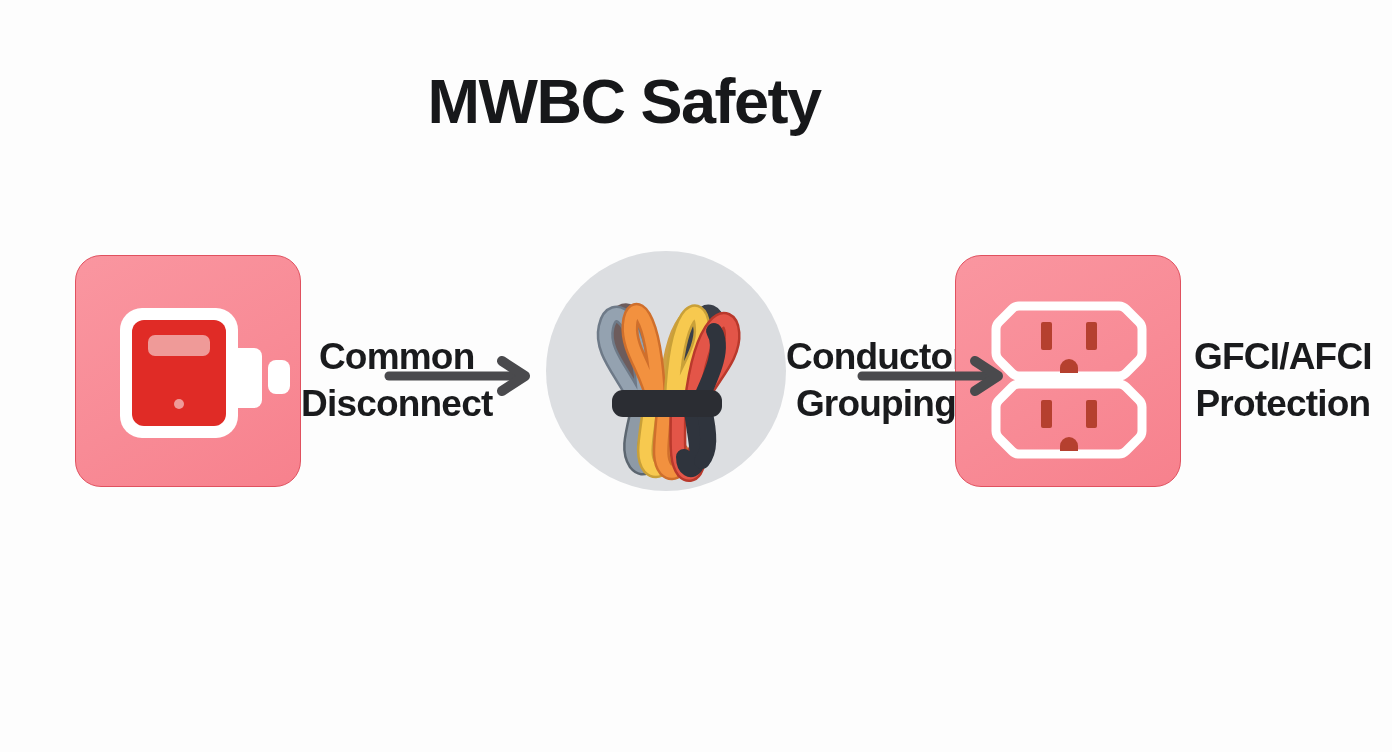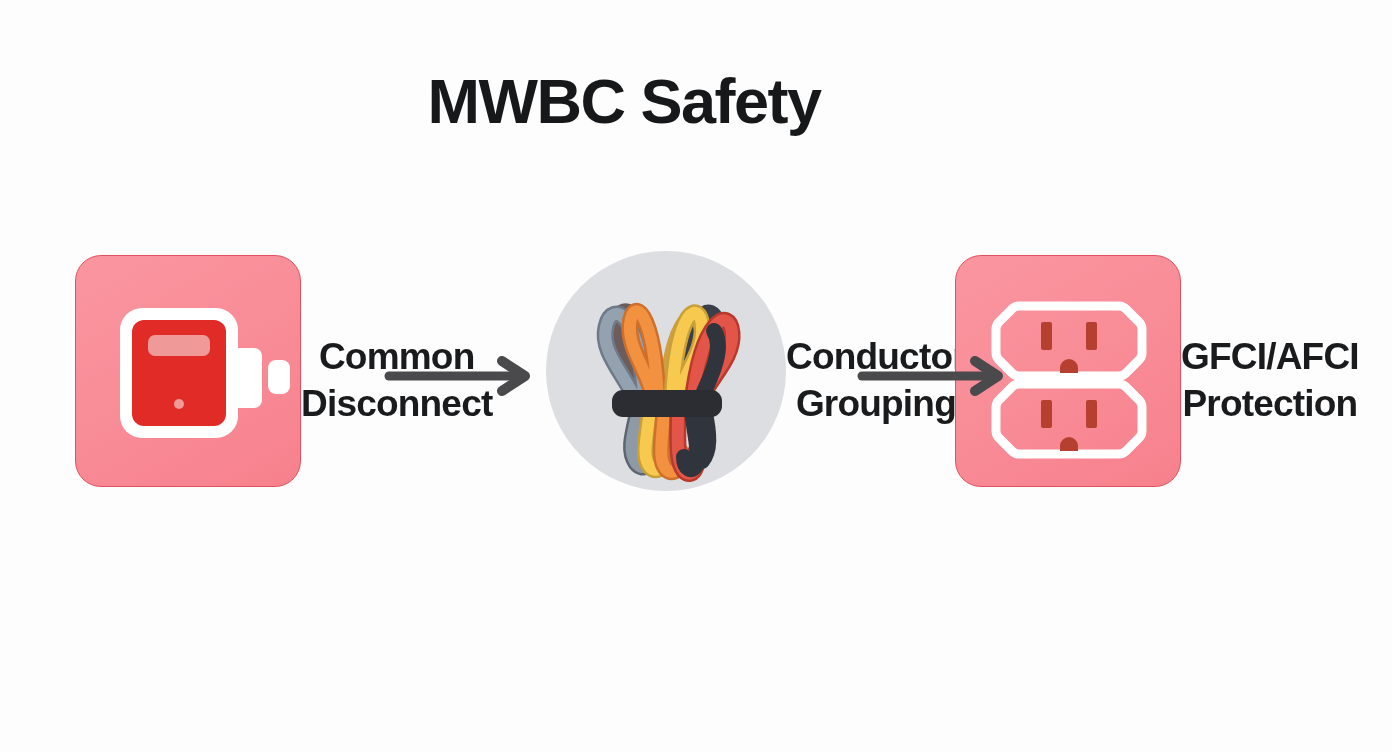--- a/index.html
+++ b/index.html
@@ -50,21 +50,21 @@
   .step {
     position: absolute;
     top: 0;
     width: 300px;
     display: flex;
     flex-direction: row;
     align-items: center;
   }
   .step-1 { left: 75px; }
   .step-2 { left: 546px; }
-  .step-3 { left: 955px; }
+  .step-3 { left: 955px; gap: 13px; }
 
   .icon-wrap {
     width: 260px;
     height: 256px;
     position: relative;
     display: flex;
     align-items: center;
     justify-content: center;
   }
 

